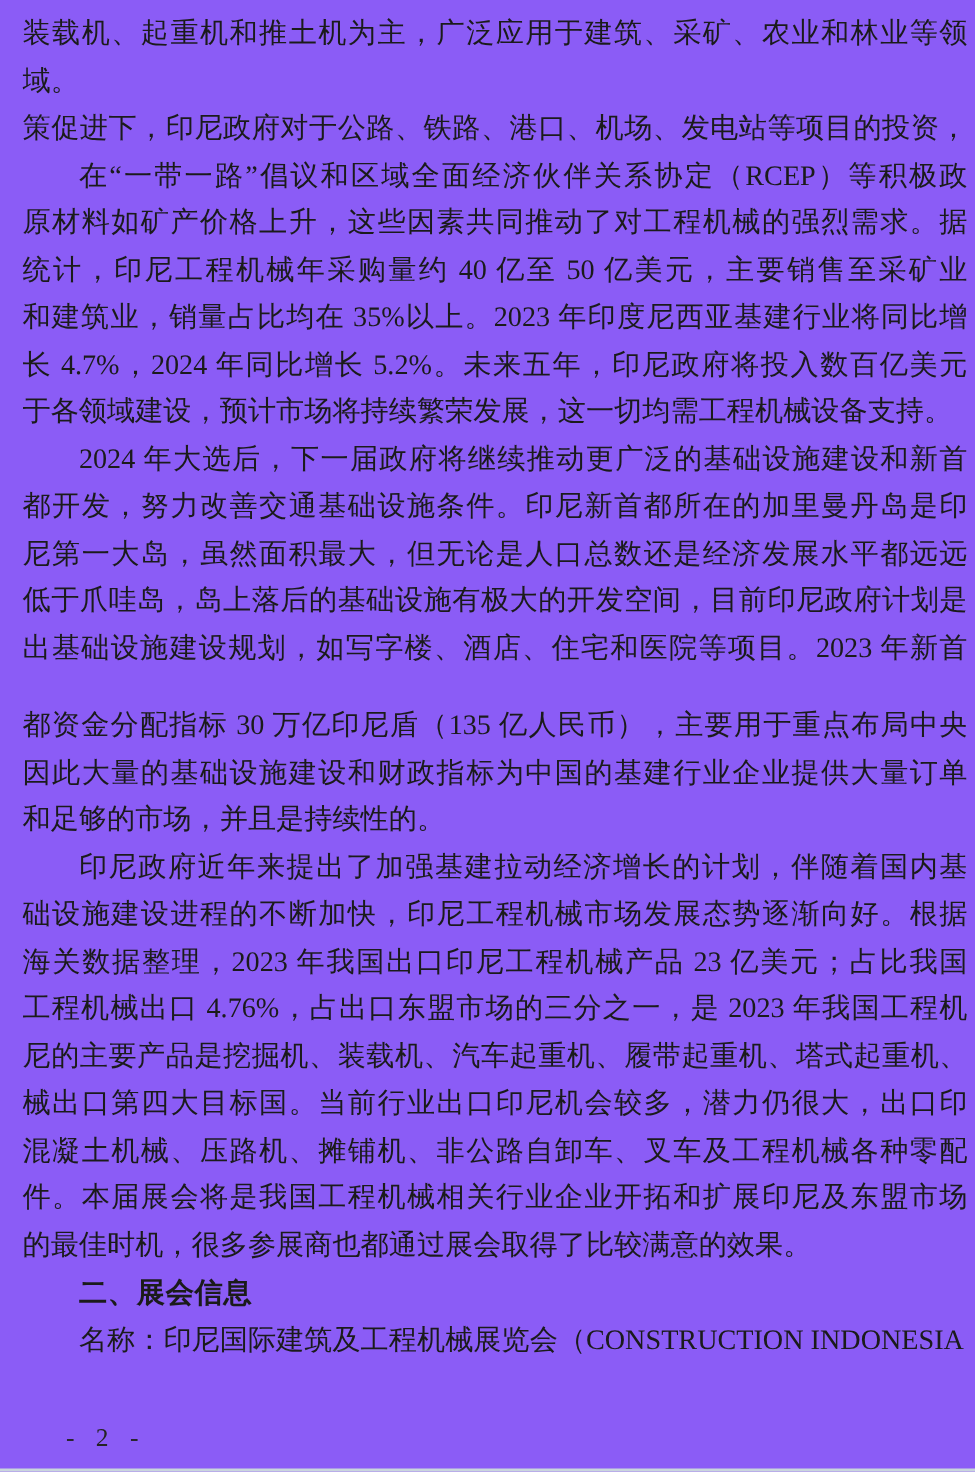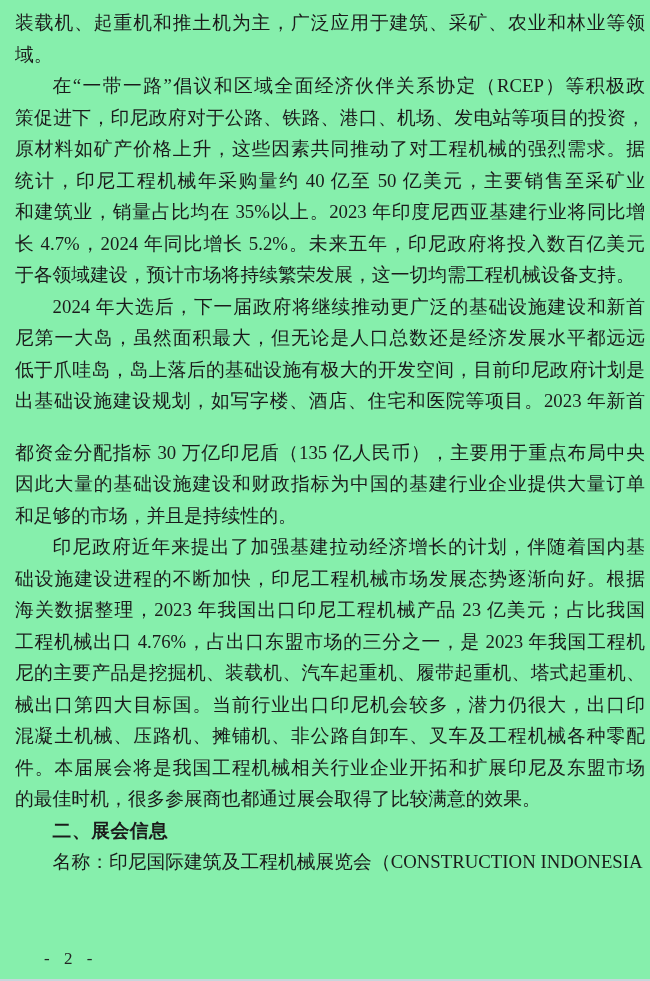--- a/index.html
+++ b/index.html
@@ -67,37 +67,38 @@
     position: absolute;
     left: 0;
     right: 0;
     bottom: 0;
     height: 2px;
   }
 </style>
 </head>
 <body style="background: rgb(253, 253, 252);">
 
-<main class="page" style="background: #86efac;">
+<main class="page" style="background: #8b5cf6;">
   <section class="doc-body" id="doc-body">
       <div class="paragraph">
         <div class="t-line" style="color: rgb(27, 27, 27);">装载机、起重机和推土机为主，广泛应用于建筑、采矿、农业和林业等领</div>
         <div class="t-line para-end" style="color: rgb(27, 27, 27);">域。</div>
       </div>
       <div class="paragraph">
+        <div class="t-line" style="color: rgb(27, 27, 27);">策促进下，印尼政府对于公路、铁路、港口、机场、发电站等项目的投资，</div>
         <div class="t-line first-indent" style="color: rgb(27, 27, 27);">在“一带一路”倡议和区域全面经济伙伴关系协定（RCEP）等积极政</div>
-        <div class="t-line" style="color: rgb(27, 27, 27);">策促进下，印尼政府对于公路、铁路、港口、机场、发电站等项目的投资，</div>
         <div class="t-line" style="color: rgb(27, 27, 27);">原材料如矿产价格上升，这些因素共同推动了对工程机械的强烈需求。据</div>
         <div class="t-line" style="color: rgb(27, 27, 27);">统计，印尼工程机械年采购量约 40 亿至 50 亿美元，主要销售至采矿业</div>
         <div class="t-line" style="color: rgb(27, 27, 27);">和建筑业，销量占比均在 35%以上。2023 年印度尼西亚基建行业将同比增</div>
         <div class="t-line" style="color: rgb(27, 27, 27);">长 4.7%，2024 年同比增长 5.2%。未来五年，印尼政府将投入数百亿美元</div>
         <div class="t-line para-end" style="color: rgb(27, 27, 27);">于各领域建设，预计市场将持续繁荣发展，这一切均需工程机械设备支持。</div>
       </div>
       <div class="paragraph">
         <div class="t-line first-indent" style="color: rgb(27, 27, 27);">2024 年大选后，下一届政府将继续推动更广泛的基础设施建设和新首</div>
+        <div class="t-line" style="color: rgb(27, 27, 27);">都开发，努力改善交通基础设施条件。印尼新首都所在的加里曼丹岛是印</div>
         <div class="t-line" style="color: rgb(27, 27, 27);">尼第一大岛，虽然面积最大，但无论是人口总数还是经济发展水平都远远</div>
         <div class="t-line" style="color: rgb(27, 27, 27);">低于爪哇岛，岛上落后的基础设施有极大的开发空间，目前印尼政府计划是</div>
         <div class="t-line" style="color: rgb(27, 27, 27);">出基础设施建设规划，如写字楼、酒店、住宅和医院等项目。2023 年新首</div>
         <div class="t-line" style="color: rgb(27, 27, 27); margin-top: 20px;">都资金分配指标 30 万亿印尼盾（135 亿人民币），主要用于重点布局中央</div>
         <div class="t-line" style="color: rgb(27, 27, 27);">因此大量的基础设施建设和财政指标为中国的基建行业企业提供大量订单</div>
         <div class="t-line para-end" style="color: rgb(27, 27, 27);">和足够的市场，并且是持续性的。</div>
       </div>
       <div class="paragraph">
         <div class="t-line first-indent" style="color: rgb(27, 27, 27);">印尼政府近年来提出了加强基建拉动经济增长的计划，伴随着国内基</div>
         <div class="t-line" style="color: rgb(27, 27, 27);">础设施建设进程的不断加快，印尼工程机械市场发展态势逐渐向好。根据</div>

